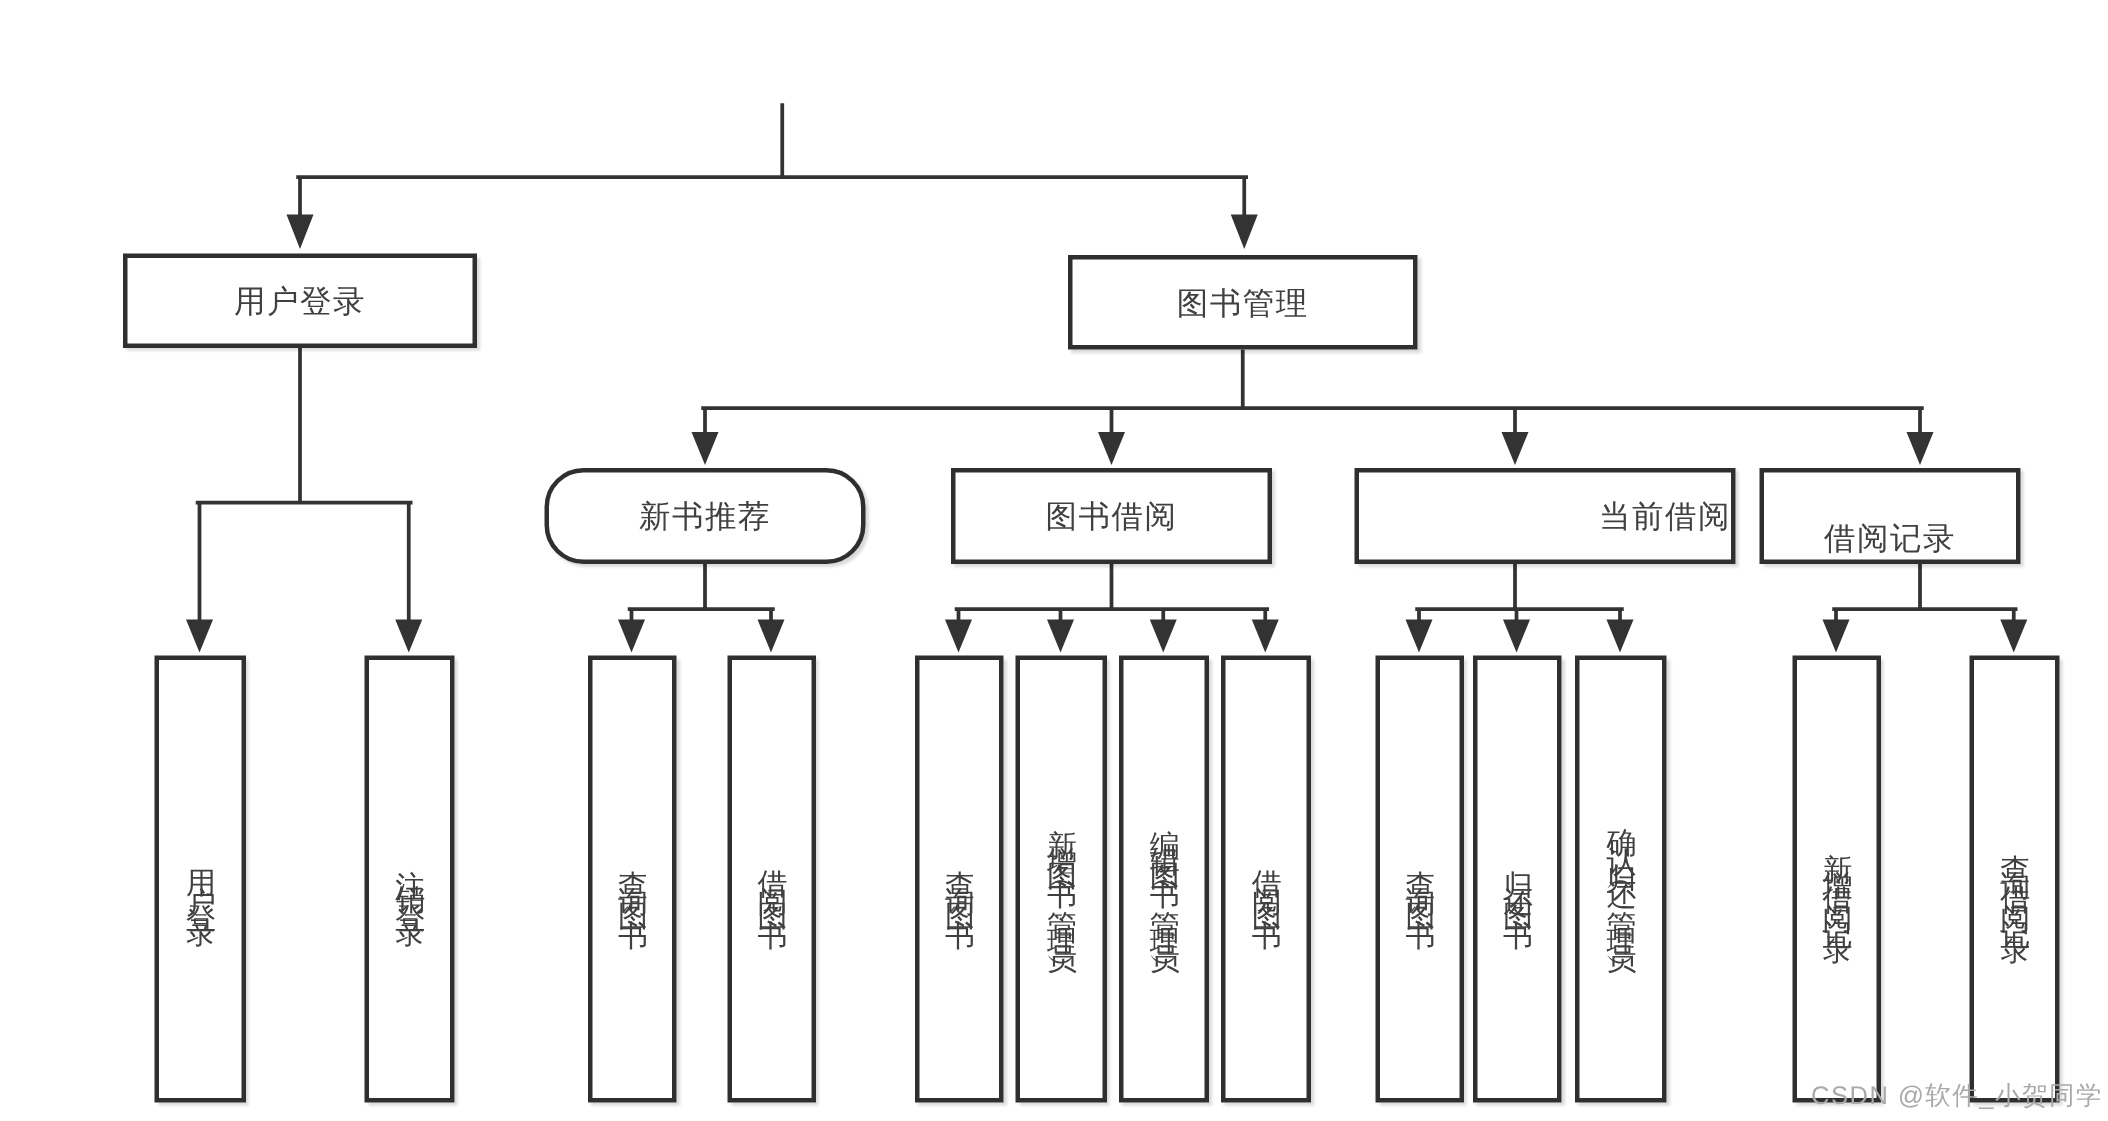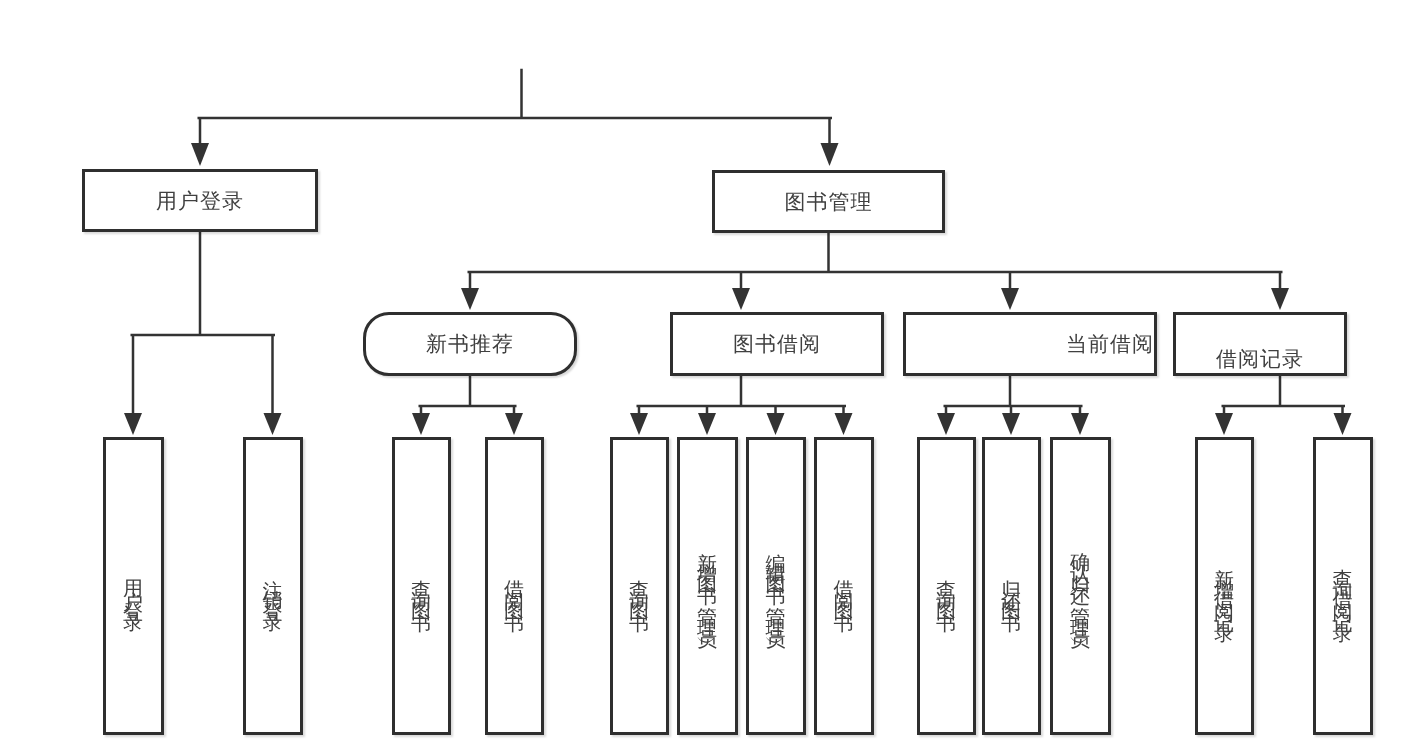--- a/index.html
+++ b/index.html
@@ -34,21 +34,21 @@
   .vtext {
     writing-mode: vertical-rl;
     letter-spacing: 11px;
     line-height: 1;
   }
   
   .root { left: 21px;   top: 13px;  width: 1001px; height: 56px; }
   .l2a  { left: 82px;   top: 169px; width: 236px;  height: 63px; }
   .l2b  { left: 712px;  top: 170px; width: 233px;  height: 63px; }
   .l3a  { left: 363px;  top: 312px; width: 214px;  height: 64px; border-radius: 26px; }
-  .l3b  { left: 634px;  top: 312px; width: 214px;  height: 64px; margin-left: 36px; }
+  .l3b  { left: 634px;  top: 312px; width: 214px;  height: 64px; }
   .l3c  { left: 903px;  top: 312px; width: 254px;  height: 64px; justify-content: flex-end; }
   .l3d  { left: 1173px; top: 312px; width: 174px;  height: 64px; align-items: flex-end; }
   .leaf { top: 437px; height: 298px; }
   .f1  { left: 103px;  width: 61px; }
   .f2  { left: 243px;  width: 60px; }
   .f3  { left: 392px;  width: 59px; }
   .f4  { left: 485px;  width: 59px; }
   .f5  { left: 610px;  width: 59px; }
   .f6  { left: 677px;  width: 61px; }
   .f7  { left: 746px;  width: 60px; }
@@ -173,14 +173,15 @@
   <div class="box leaf f11">
     <span class="vtext">确认归还（管理员）</span>
   </div>
   <div class="box leaf f12">
     <span class="vtext">新增借阅记录</span>
   </div>
   <div class="box leaf f13">
     <span class="vtext">查询借阅记录</span>
   </div>
 
+  <div class="watermark">CSDN @软件_小贺同学</div>
 
 </div>
 
 </body></html>

